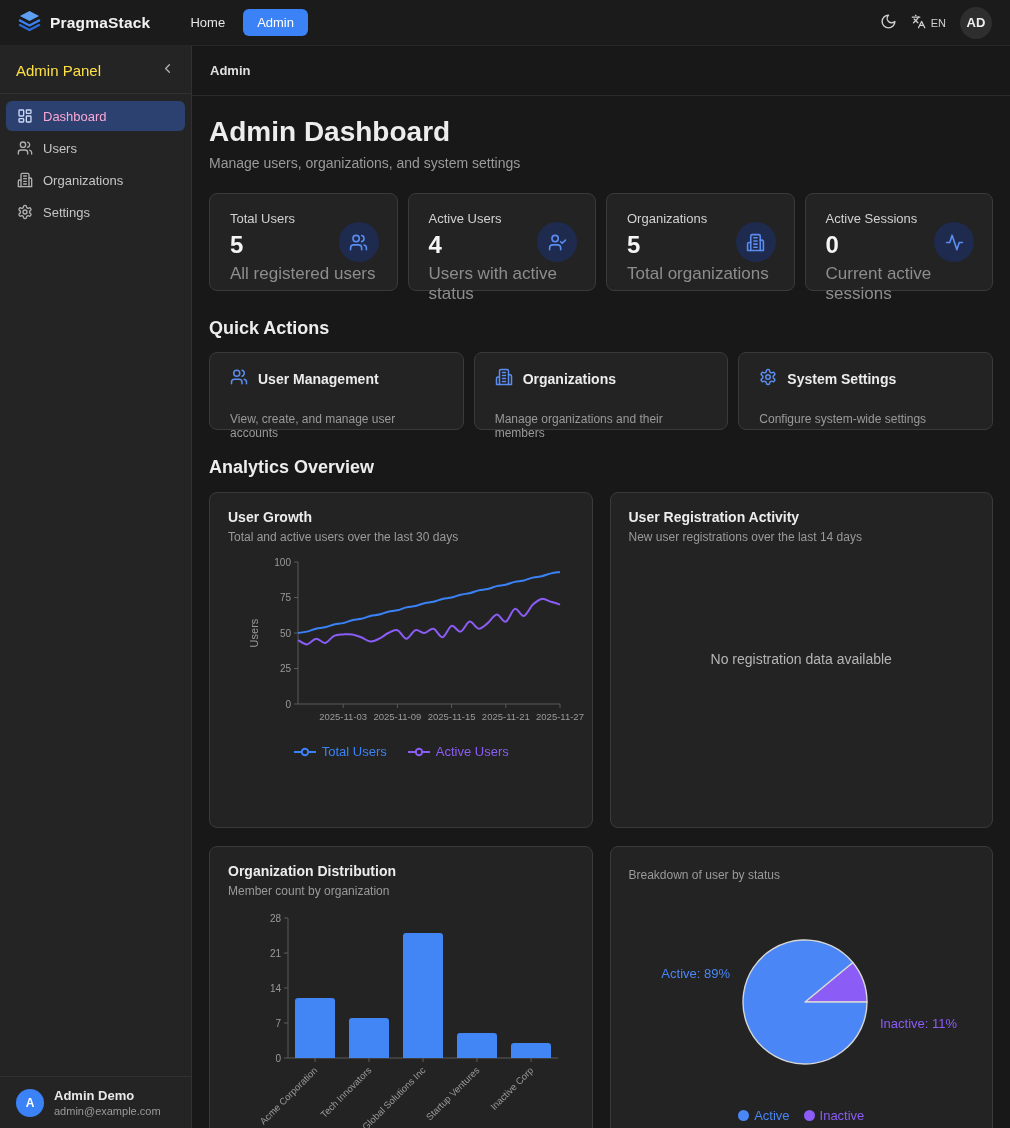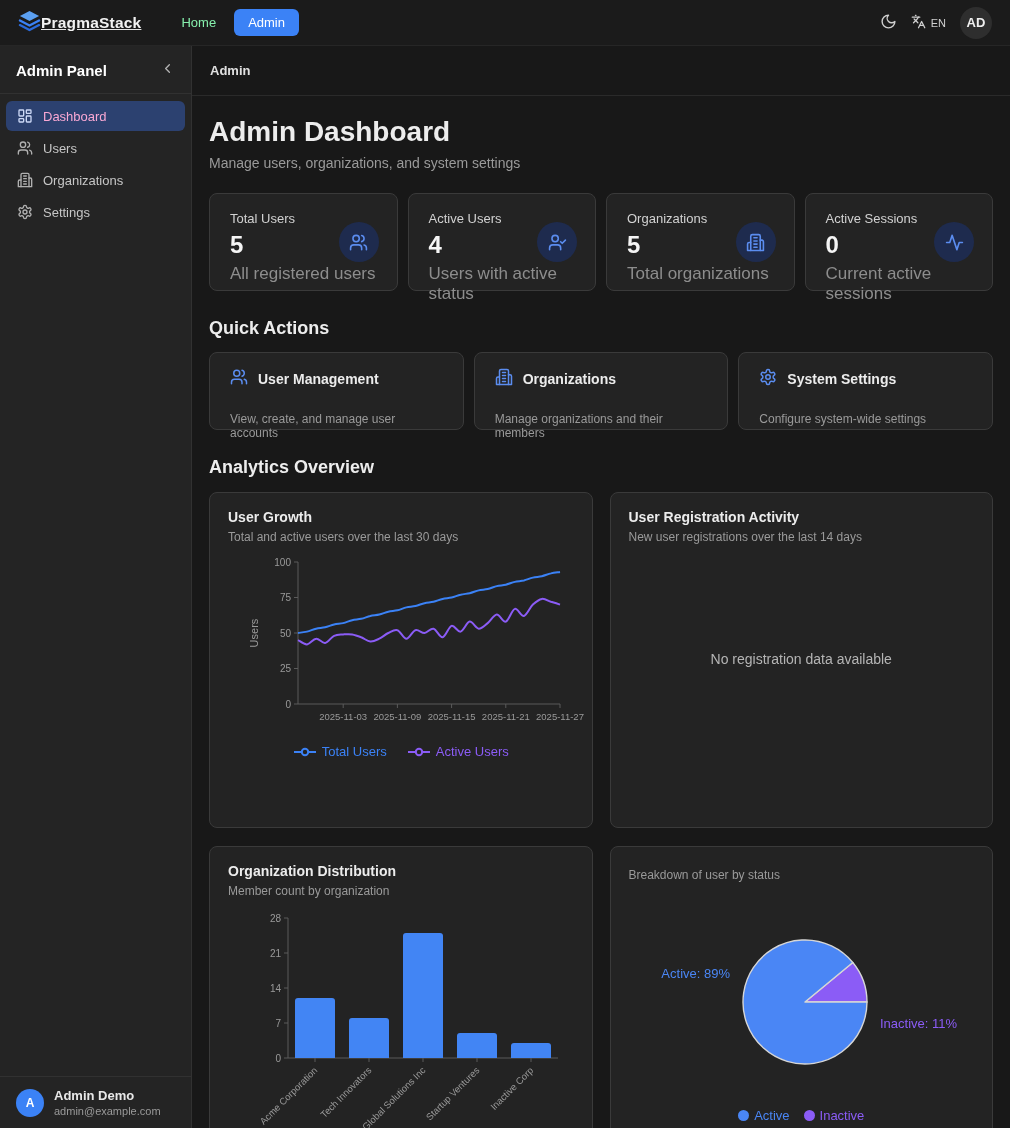--- a/index.html
+++ b/index.html
@@ -8,43 +8,43 @@
     background:#181818; color:#e5e5e5;
     font-family:"Liberation Sans", sans-serif;
   }
   svg text { font-family:"Liberation Sans", sans-serif; }
 
   
   .navbar {
     height:46px; background:#1b1b1b; display:flex; align-items:center;
     padding:0 18px; border-bottom:1px solid #262626;
   }
-  .brand { display:flex; align-items:center; cursor:pointer;text-decoration:underline; }
+  .brand { display:flex; align-items:center; gap:9px; cursor:pointer; }
   .brand-name { font-size:15.5px; font-weight:bold; color:#f2f2f2; letter-spacing:.2px; }
   .nav-links { display:flex; align-items:center; gap:8px; margin-left:30px; }
-  .nav-link { font-size:13px; color:#86efac; padding:6px 10px; cursor:pointer; }
+  .nav-link { font-size:13px; color:#e5e5e5; padding:6px 10px; cursor:pointer; }
   .nav-link.pill { background:#3b82f6; color:#fff; border-radius:6px; padding:6px 14px; font-weight:500; }
   .nav-right { margin-left:auto; display:flex; align-items:center; gap:14px; }
   .icon-btn { background:none; border:none; color:#d0d0d0; display:flex; align-items:center; gap:5px; cursor:pointer; font-size:11px; }
   .avatar {
     width:32px; height:32px; border-radius:50%; background:#2e2e2e; color:#f0f0f0;
     display:flex; align-items:center; justify-content:center; font-size:13px; font-weight:bold; cursor:pointer;
   }
 
   
   .layout { display:flex; height:1082px; }
   .sidebar {
     width:192px; background:#242424; border-right:1px solid #313131;
     display:flex; flex-direction:column; flex-shrink:0;
   }
   .sidebar-header {
     display:flex; align-items:center; justify-content:space-between;
     padding:15px 16px 14px 16px; border-bottom:1px solid #313131;
   }
-  .sidebar-title { font-size:15px; font-weight:bold; color:#ffffff; }
+  .sidebar-title { font-size:15px; font-weight:normal; color:#fde047; }
   .collapse-btn { background:none; border:none; color:#b5b5b5; cursor:pointer; display:flex; }
   .side-nav { padding:7px 6px; display:flex; flex-direction:column; gap:2px; flex:1; }
   .side-item {
     display:flex; align-items:center; gap:10px; padding:7px 11px; border-radius:6px;
     font-size:13px; color:#c6c6c6; cursor:pointer;
   }
   .side-item .sicon { color:#b0b0b0; display:flex; }
   .side-item.active { background:#2c4170; color:#f9a8d4; }
   .side-item.active .sicon { color:#cdd9f6; }
   .sidebar-footer {

